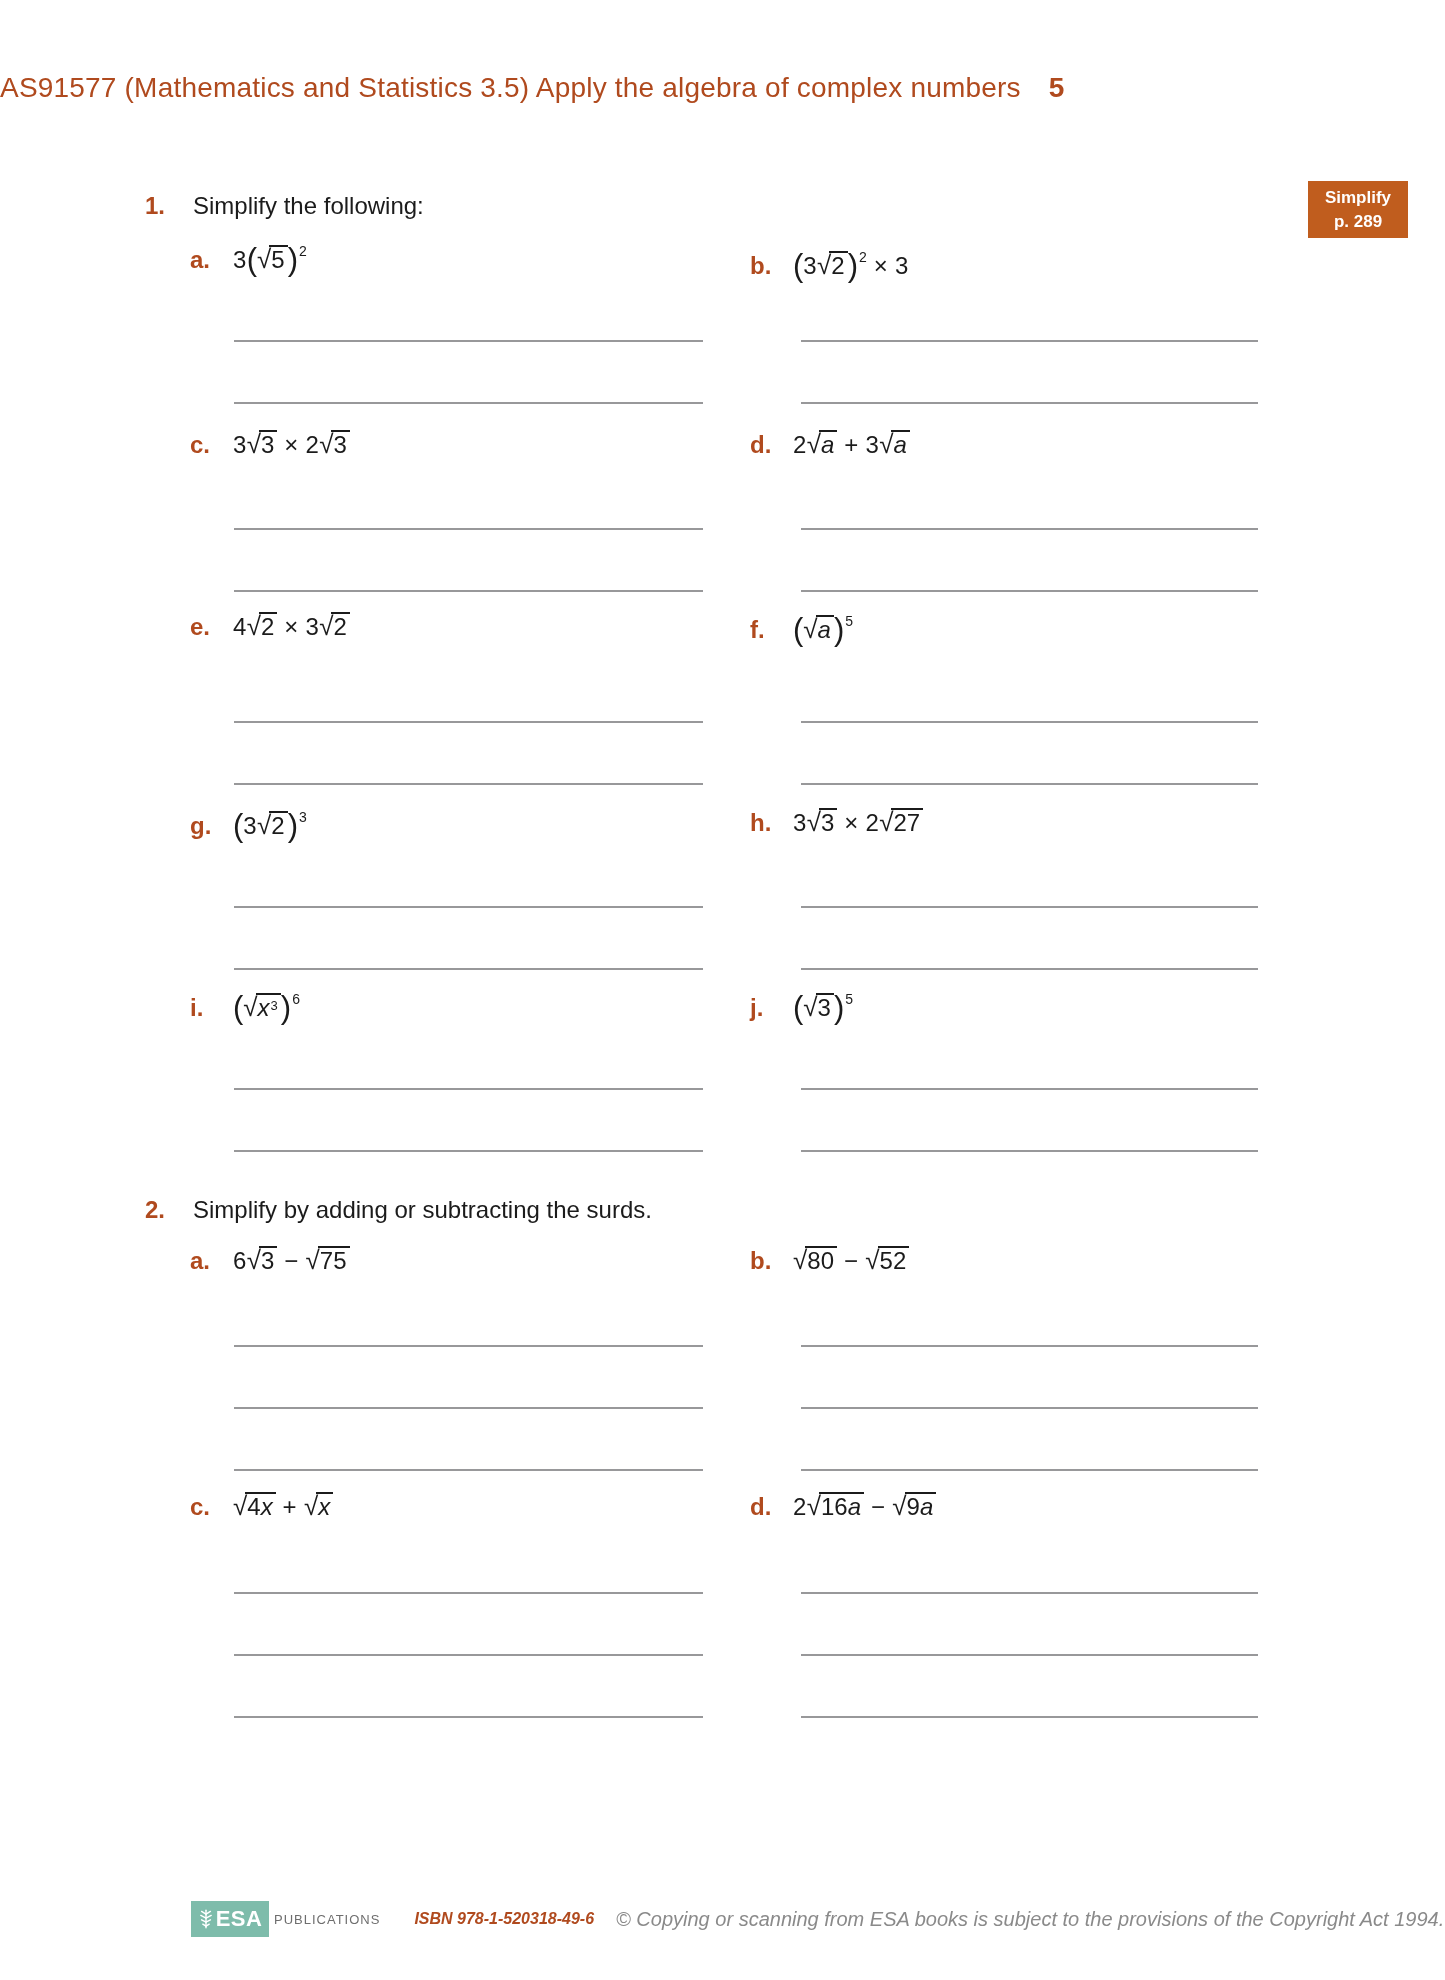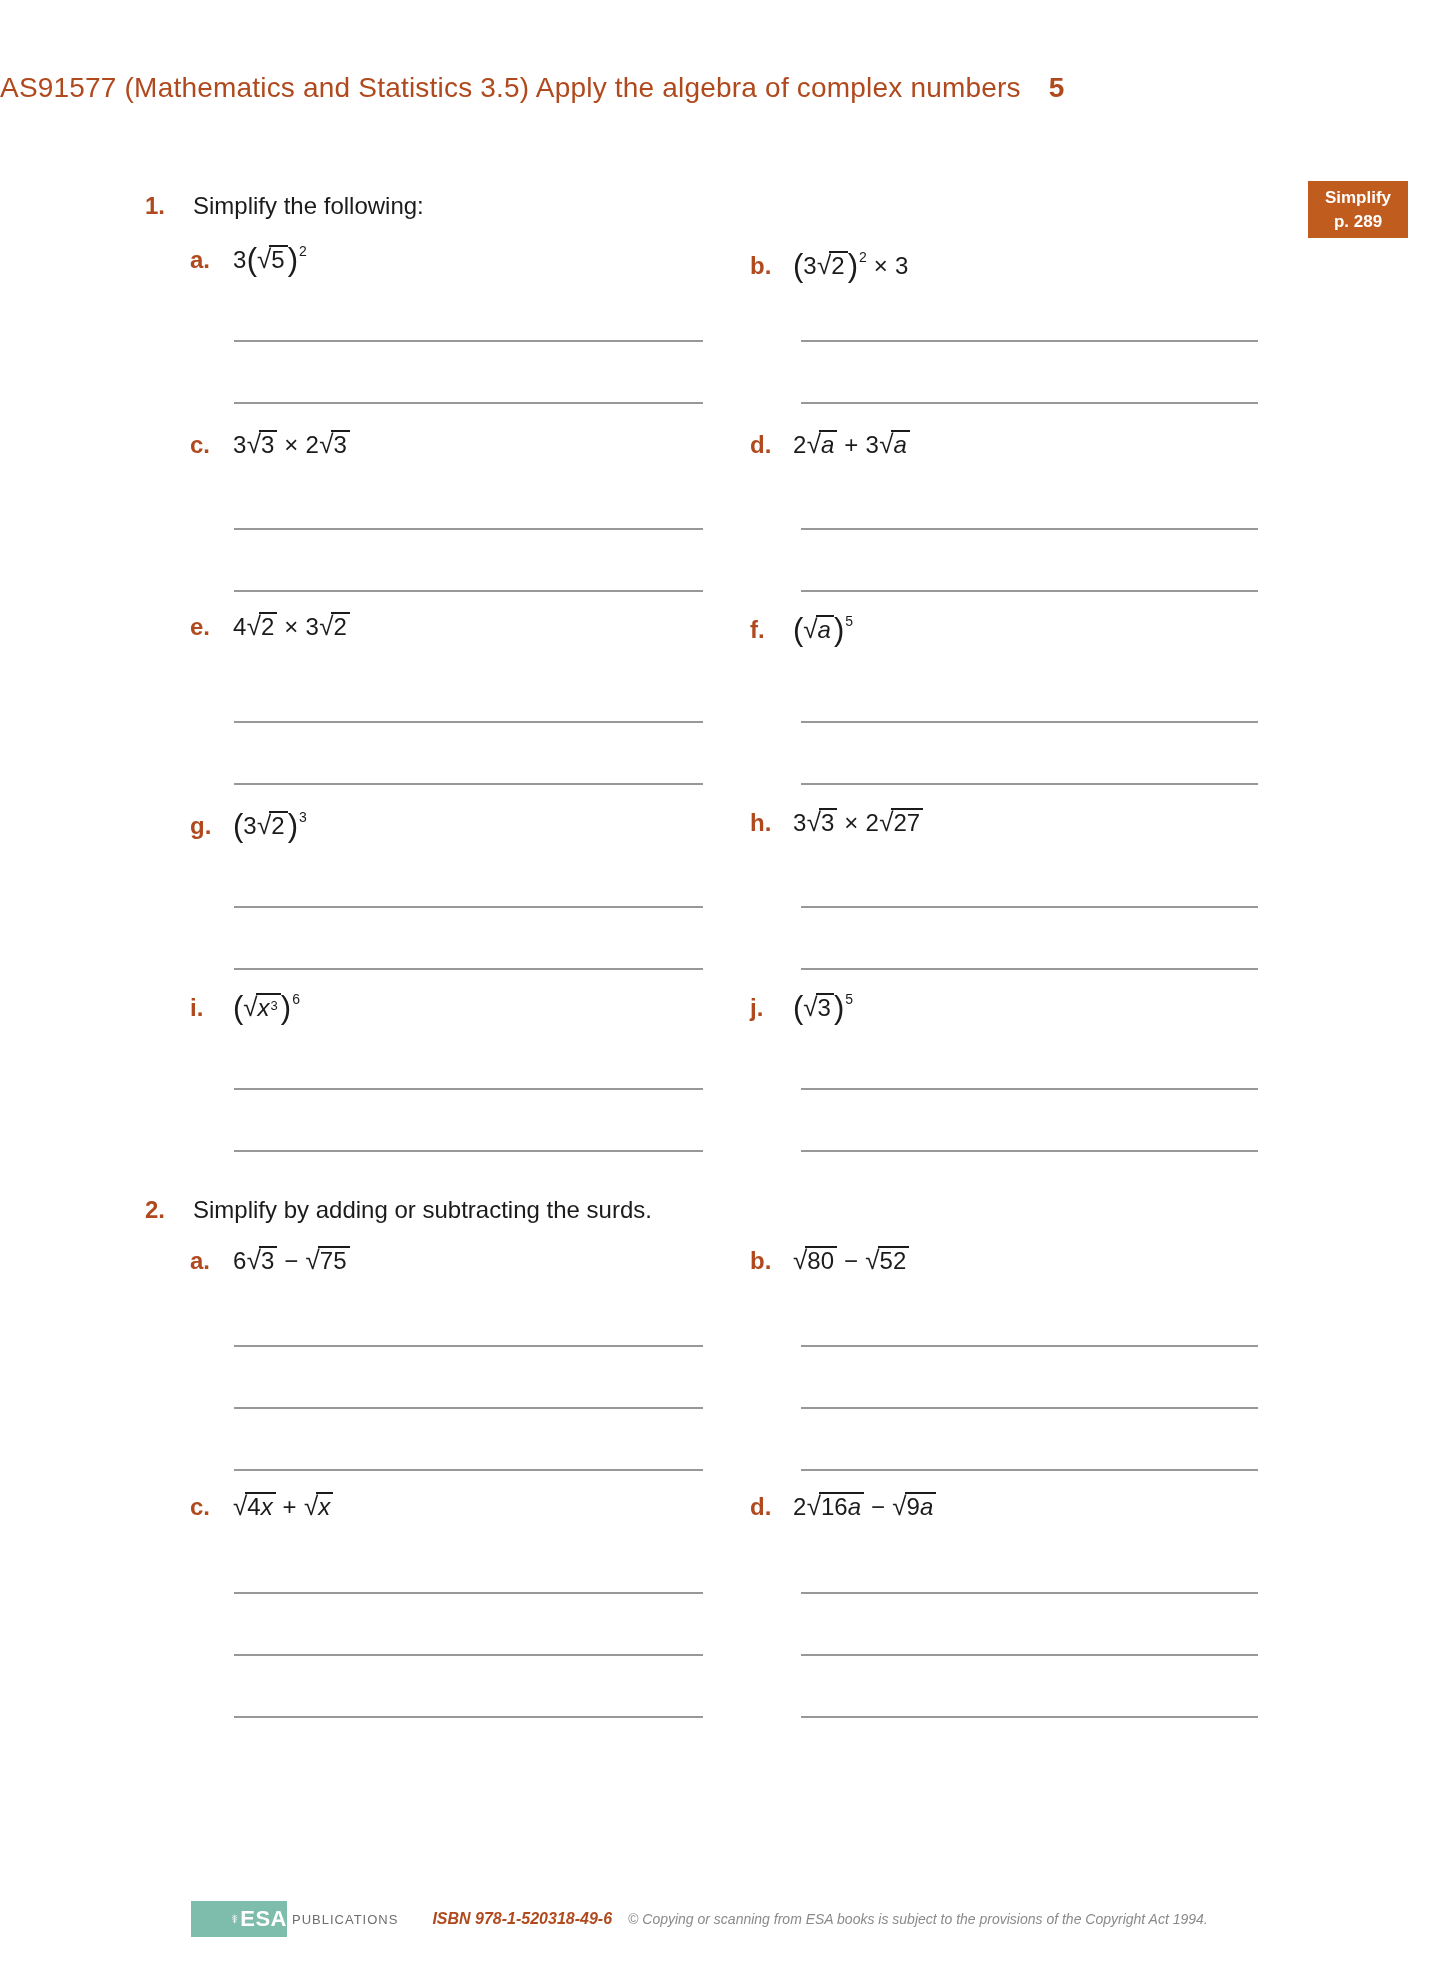--- a/index.html
+++ b/index.html
@@ -45,27 +45,27 @@
   .sqrt .rsign{font-size:26px;line-height:28px;margin-right:-2px;}
   .sqrt .rbody{font-size:24px;line-height:26px;border-top:2px solid #1b1b1b;padding:0 3px 0 2px;}
   .sqrt .rsup{font-size:13px;position:relative;top:-6px;margin-left:1px;}
   .math i{font-style:italic;}
   
   .footer{
     position:absolute;left:191px;top:1901px;
     display:flex;align-items:center;
   }
   .esa-logo{
-    width:56px;height:36px;background:var(--logo-teal,#7ebcab);
-    display:flex;align-items:center;gap:2px;padding-left:40px;
+    width:78px;height:36px;background:var(--logo-teal,#7ebcab);
+    display:flex;align-items:center;justify-content:center;gap:2px;
   }
   .esa-logo .esa-text{color:#ffffff;font-weight:700;font-size:22px;letter-spacing:.5px;}
   .pub{margin-left:5px;color:#6e6e6e;font-size:13px;letter-spacing:1px;}
   .isbn{margin-left:34px;color:var(--accent,#b04a1e);font-size:16px;font-style:italic;font-weight:600;}
-  .copyright{margin-left:16px;color:#8a8a8a;font-size:14px;font-style:italic;}
+  .copyright{margin-left:22px;color:#8a8a8a;font-size:20px;font-style:italic;}
 </style>
 </head>
 <body>
 
 <div id="page" style="--accent: #b04a1e; --answers-bg: #c05d1e; --line: #98989a; --logo-teal: #7ebcab;">
 
   <div class="page-header">
     <span class="title">AS91577 (Mathematics and Statistics 3.5) Apply the algebra of complex numbers</span>
     <span class="pagenum">5</span>
   </div>

